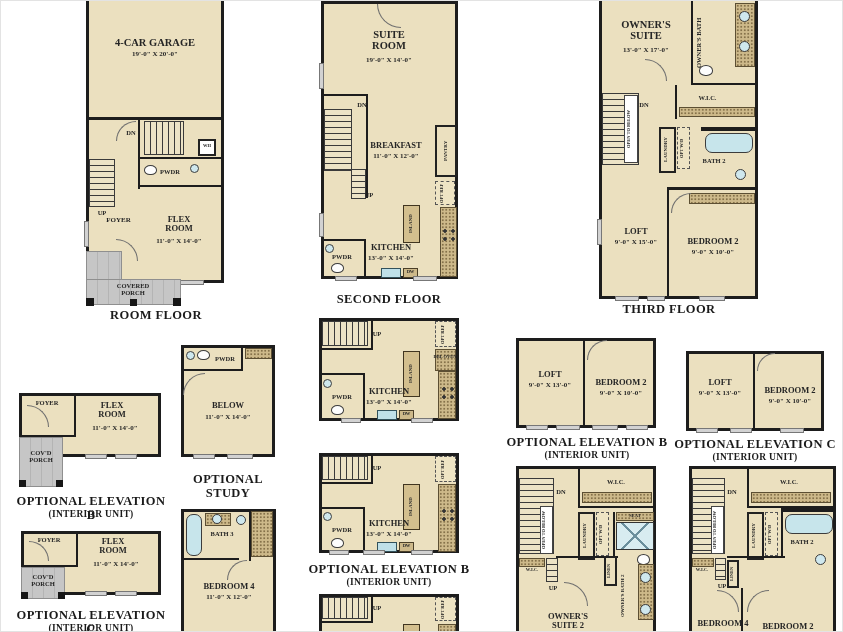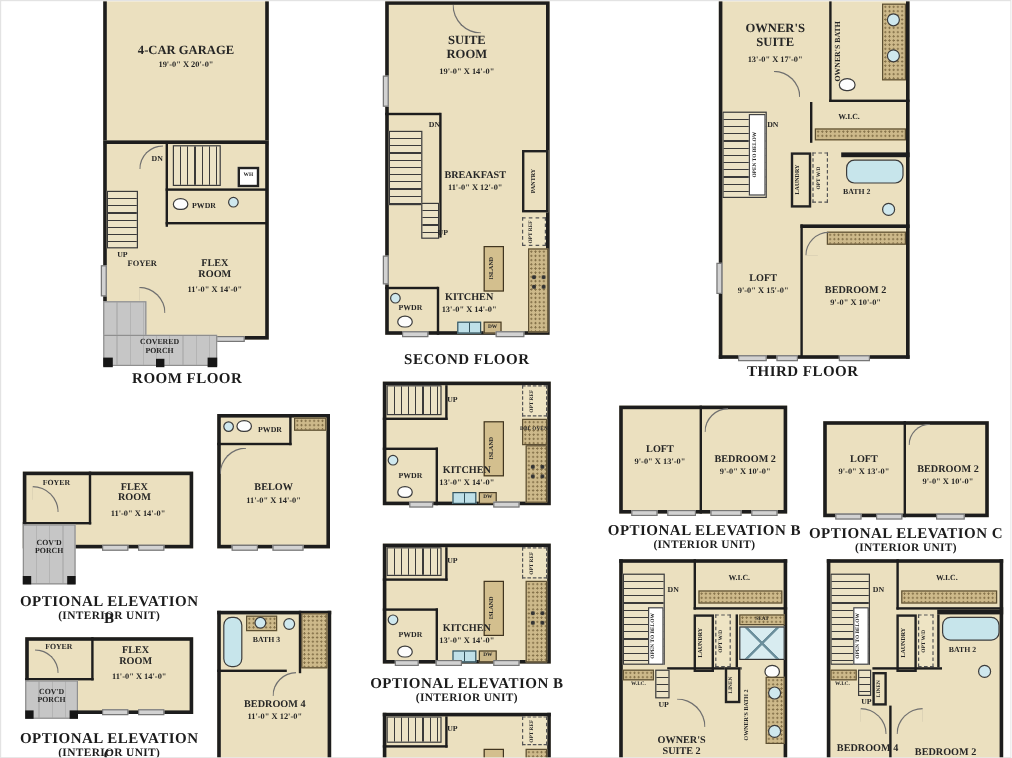--- a/index.html
+++ b/index.html
@@ -188,20 +188,21 @@
     <div class="p" style="left:60px;top:4px;width:2px;height:26px"></div>
     <div class="snk" style="left:5px;top:10px;width:9px;height:9px"></div>
     <div class="wc" style="left:16px;top:9px;width:13px;height:10px"></div>
     <div class="t s6" style="left:26px;top:14px;width:36px">PWDR</div>
     <div class="hat" style="left:64px;top:7px;width:27px;height:11px"></div>
     <div class="arc a-tl" style="left:2px;top:32px;width:22px;height:22px"></div>
     <div class="t s8" style="left:27px;top:60px;width:40px">BELOW</div>
     <div class="t s7" style="left:7px;top:73px;width:80px">11'-0" X 14'-0"</div>
     <div class="win" style="left:12px;top:113px;width:22px;height:5px"></div>
     <div class="win" style="left:46px;top:113px;width:26px;height:5px"></div>
+    <div class="t cap" style="left:-8px;top:132px;width:110px">OPTIONAL STUDY</div>
   </div>
 
   <div class="plan" style="left:318px;top:312px;width:148px;height:135px">
     <div class="r" style="left:0;top:5px;width:140px;height:103px"></div>
     <div class="sth" style="left:3px;top:8px;width:46px;height:25px"></div>
     <div class="p" style="left:0;top:35px;width:54px;height:2px"></div>
     <div class="p" style="left:52px;top:8px;width:2px;height:29px"></div>
     <div class="t s6" style="left:48px;top:17px;width:20px">UP</div>
     <div class="dsh" style="left:116px;top:8px;width:21px;height:26px"></div>
     <div class="t s45 vl" style="left:122px;top:11px;height:20px">OPT REF</div>

